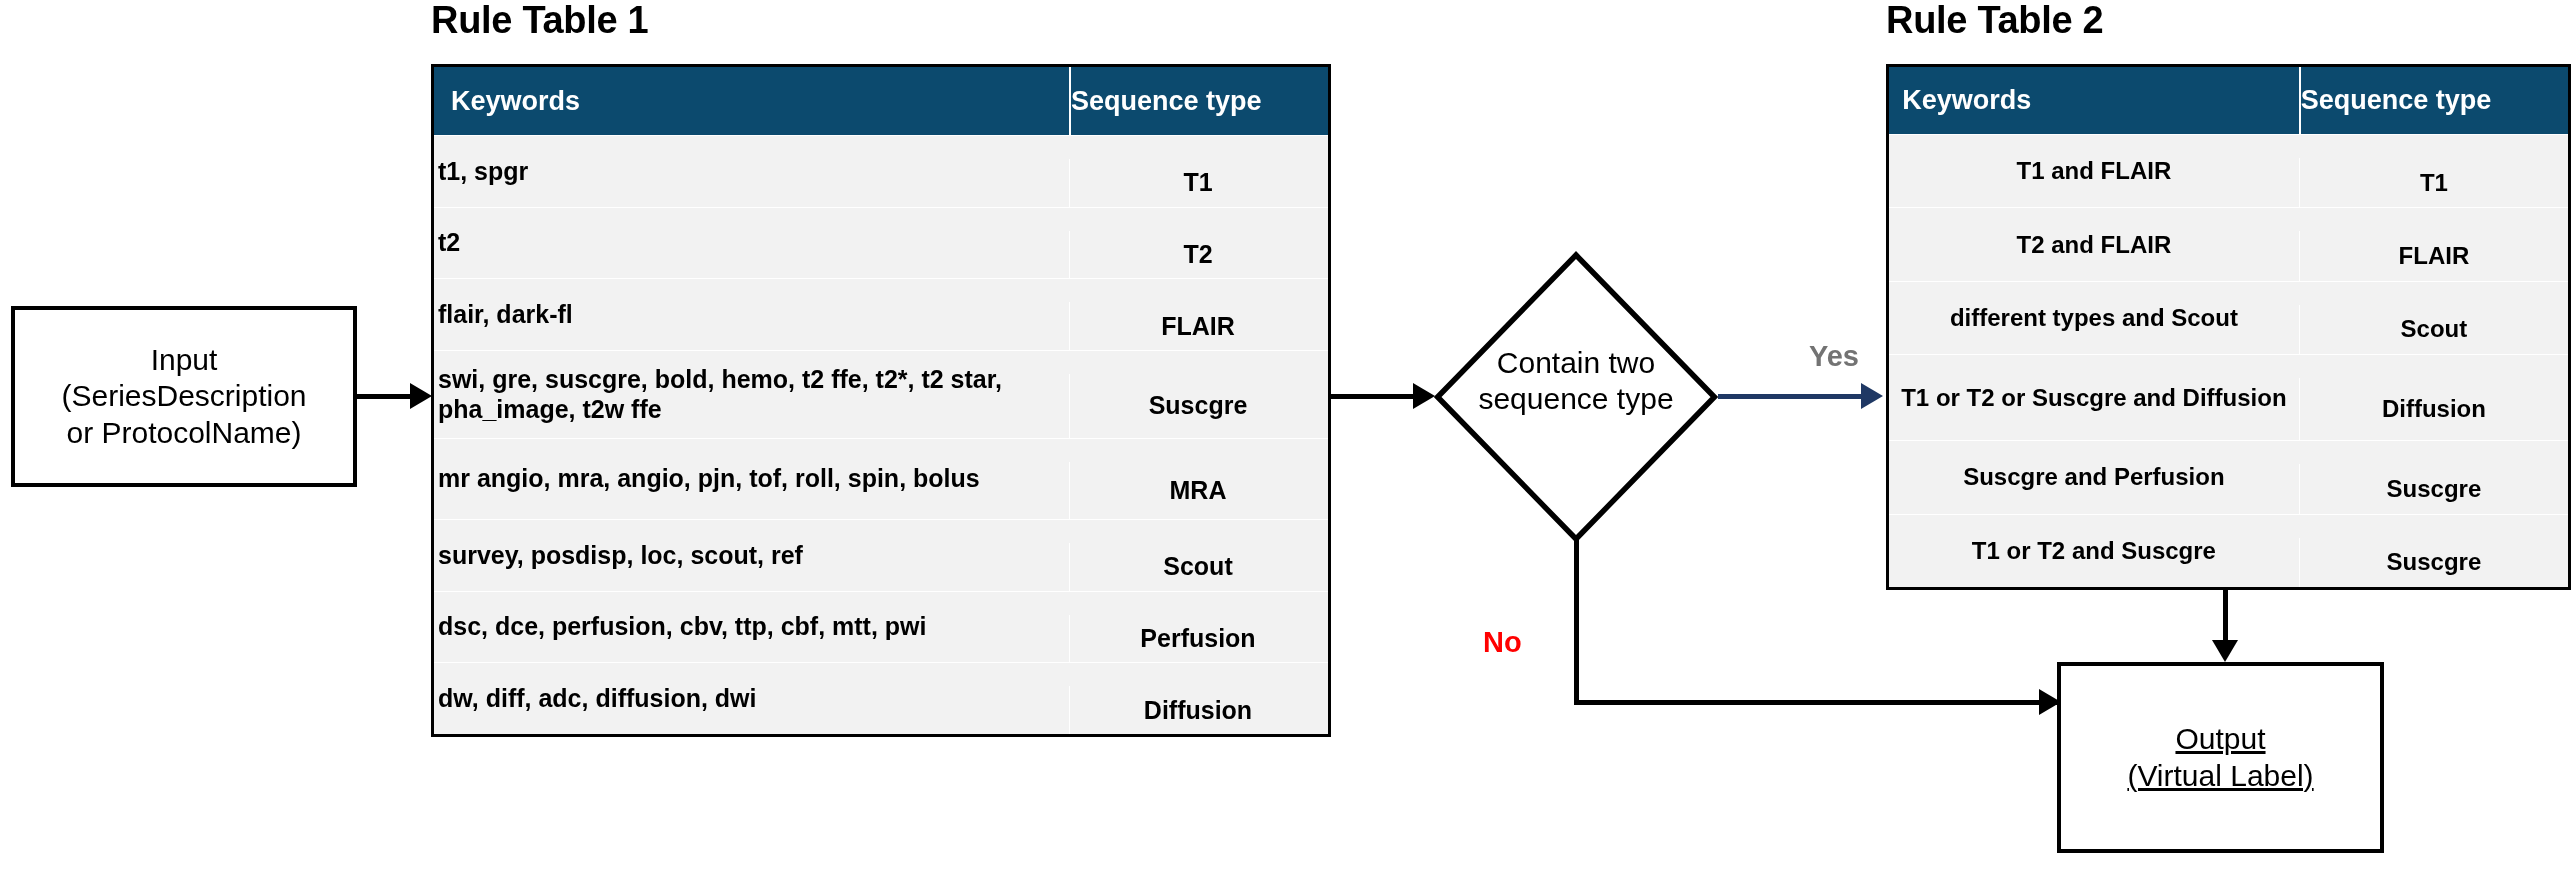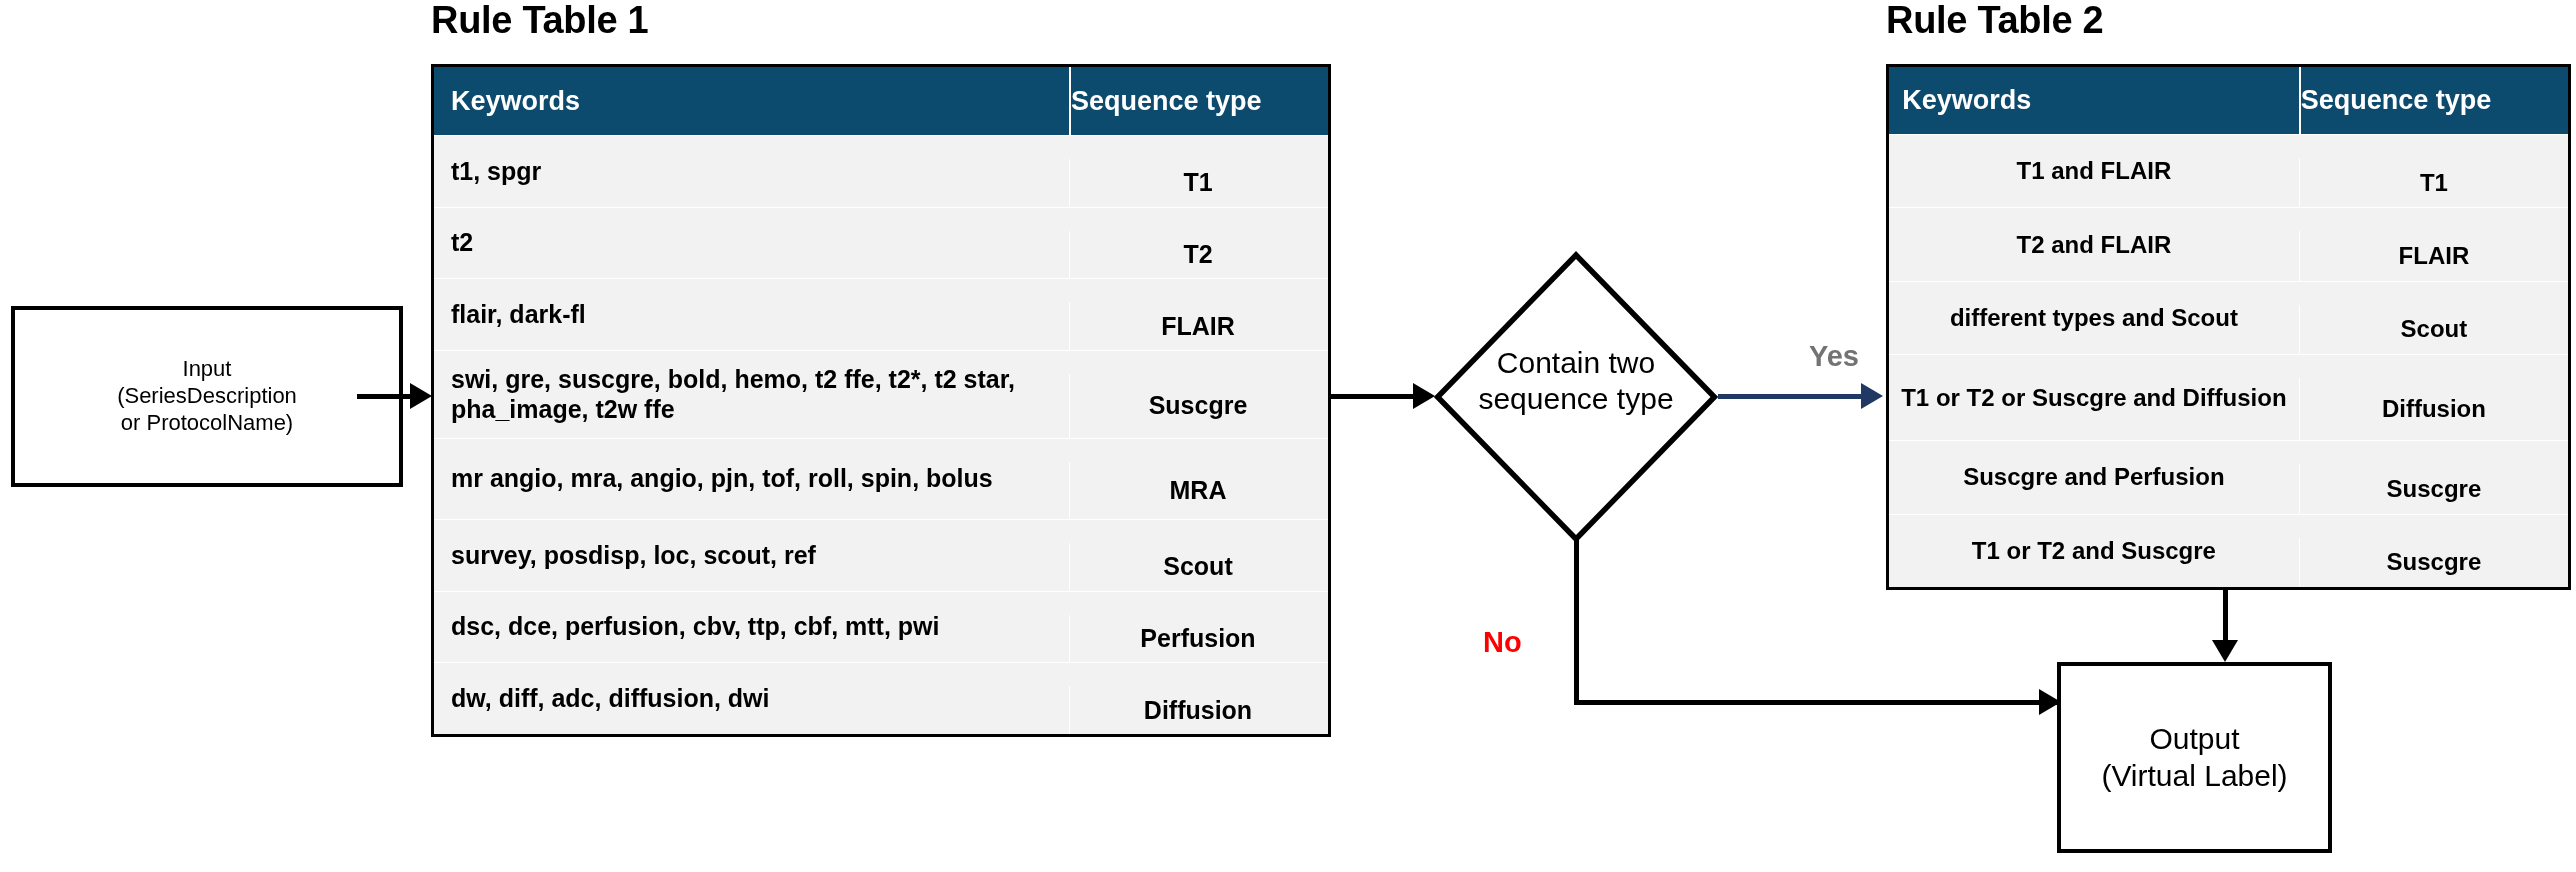--- a/index.html
+++ b/index.html
@@ -31,27 +31,28 @@
     display: flex;
     align-items: center;
     justify-content: center;
     text-align: center;
     color: #000000;
     font-weight: 400;
     line-height: 1.22;
   }
   #input-box {
     left: 11px; top: 306px;
-    width: 392px; height: 181px;
-    font-size: 22px;
+    width: 346px; height: 181px;
+    font-size: 30px;
   }
   #output-box {
     left: 2057px; top: 662px;
-    width: 275px; height: 191px;
+    width: 327px; height: 191px;
     font-size: 30px;
+    text-decoration: underline;
   }
   .proc-box .ln { display: block; white-space: nowrap; }
 
   
   .table-title {
     font-size: 38px;
     font-weight: 700;
     color: #000000;
     white-space: nowrap;
     letter-spacing: -0.3px;
@@ -101,21 +102,21 @@
   }
   .rt-head .cell.seq { border-left: 2.4px solid #ffffff; }
 
   
   #rule-table-1 {
     left: 431px; top: 64px;
     width: 900px; height: 673px;
     font-size: 25px;
   }
   #rule-table-1 .rt-head { height: 68px; }
-  #rule-table-1 .cell.kw  { width: 635px; padding-left: 17px; }
+  #rule-table-1 .cell.kw  { width: 635px; padding-left: 4px; }
   #rule-table-1 .cell.seq { width: 257px; }
   #rule-table-1 .rt-head .cell { font-size: 27px; }
   #rule-table-1 .rt-head .cell.kw { padding-left: 17px; }
 
   
   #rule-table-2 {
     left: 1886px; top: 64px;
     width: 685px; height: 526px;
     font-size: 24px;
   }

